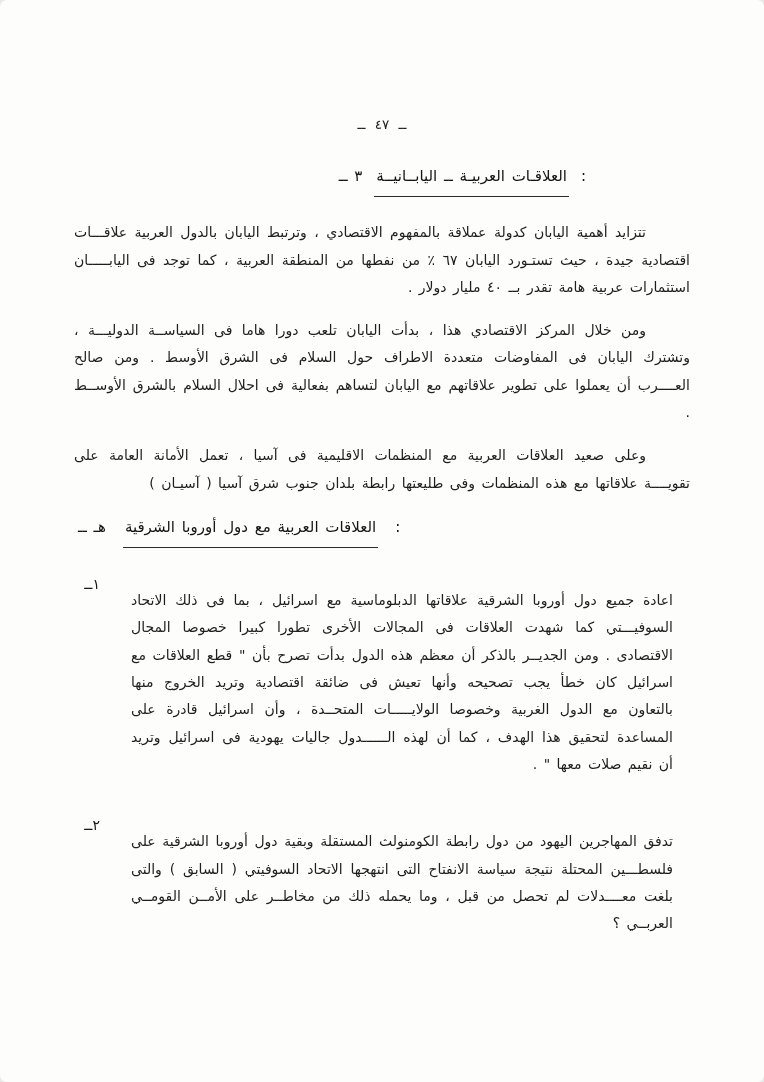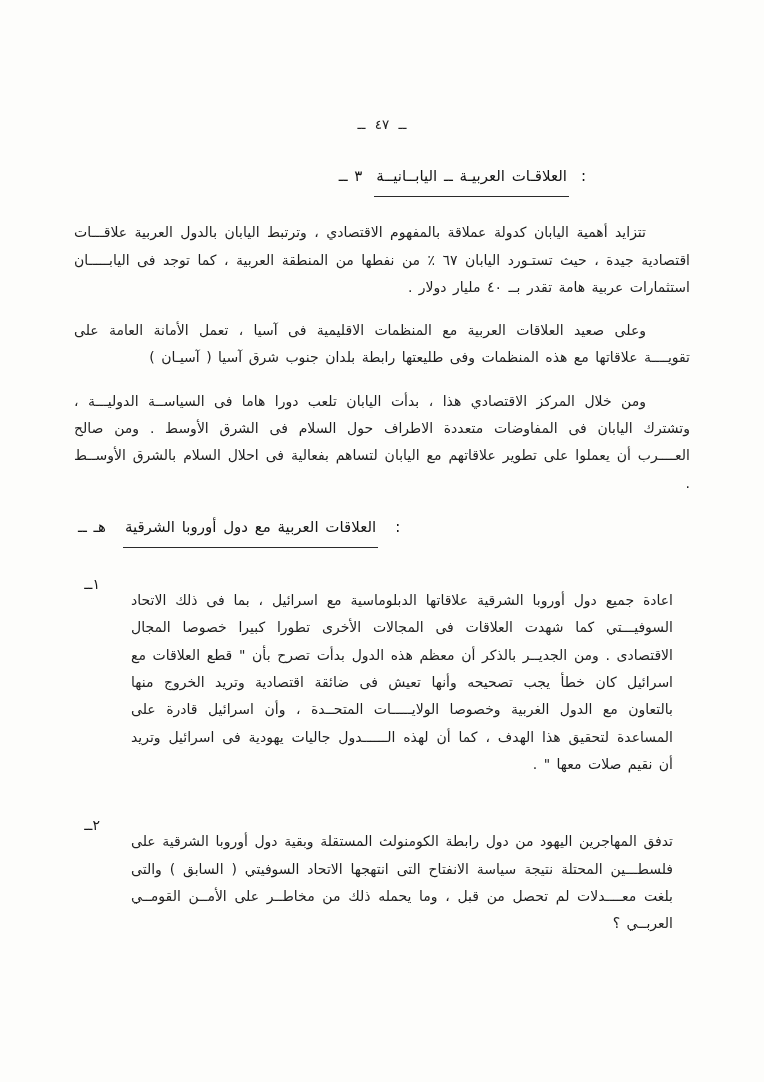--- a/index.html
+++ b/index.html
@@ -5,20 +5,21 @@
   * { box-sizing: border-box; }
   html, body { margin: 0; padding: 0; background: #e9e9e9; }
   .page {
     width: 764px; height: 1082px;
     background: #fdfdfb;
     position: relative;
     overflow: hidden;
     font-family: "DejaVu Sans", "Liberation Sans", sans-serif;
     color: #1e1e1e;
     margin: 0 auto;
+    border-radius: 7px;
   }
   .page-number {
     padding-top: 116px;
     text-align: center;
     font-size: 13.5px;
     color: #222;
     word-spacing: 5px;
   }
   .content {
     margin: 30px 74px 0 74px;
@@ -80,23 +81,23 @@
   <div class="content">
 
     <div class="heading heading-japan">
       <span class="h-marker">٣ ــ</span>
       <span class="h-title">العلاقـات  العربيـة  ــ  اليابــانيــة</span>
       <span class="h-colon">:</span>
     </div>
 
     <p class="para">تتزايد أهمية اليابان كدولة عملاقة بالمفهوم الاقتصادي ، وترتبط اليابان بالدول العربية علاقـــات اقتصادية جيدة ، حيث تستـورد اليابان ٦٧ ٪ من نفطها من المنطقة العربية ، كما توجد فى اليابـــــان استثمارات عربية هامة تقدر بــ ٤٠ مليار دولار .</p>
 
+    <p class="para">ومن خلال المركز الاقتصادي هذا ، بدأت اليابان تلعب دورا هاما فى السياســة الدوليـــة ، وتشترك اليابان فى المفاوضات متعددة الاطراف حول السلام فى الشرق الأوسط . ومن صالح العــــرب أن يعملوا على تطوير علاقاتهم مع اليابان لتساهم بفعالية فى احلال السلام بالشرق الأوســط .</p>
+
     <p class="para">وعلى صعيد العلاقات العربية مع المنظمات الاقليمية فى آسيا ، تعمل الأمانة العامة على تقويــــة علاقاتها مع هذه المنظمات وفى طليعتها رابطة بلدان جنوب شرق آسيا ( آسيـان )</p>
-
-    <p class="para">ومن خلال المركز الاقتصادي هذا ، بدأت اليابان تلعب دورا هاما فى السياســة الدوليـــة ، وتشترك اليابان فى المفاوضات متعددة الاطراف حول السلام فى الشرق الأوسط . ومن صالح العــــرب أن يعملوا على تطوير علاقاتهم مع اليابان لتساهم بفعالية فى احلال السلام بالشرق الأوســط .</p>
 
     <div class="heading heading-europe">
       <span class="h-marker">هـ ــ</span>
       <span class="h-title">العلاقات العربية مع دول أوروبا الشرقية</span>
       <span class="h-colon">:</span>
     </div>
 
 
     <div class="list-item">
       <span class="item-marker">١ــ</span>

